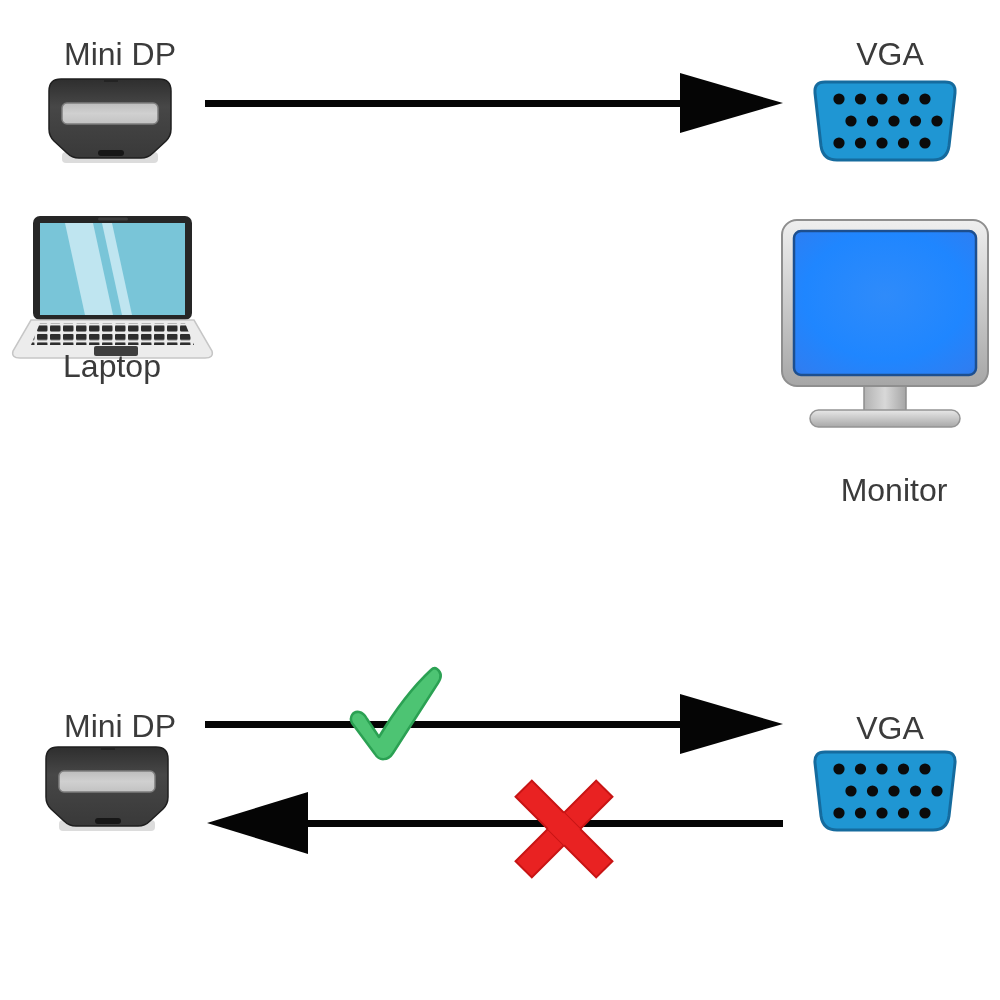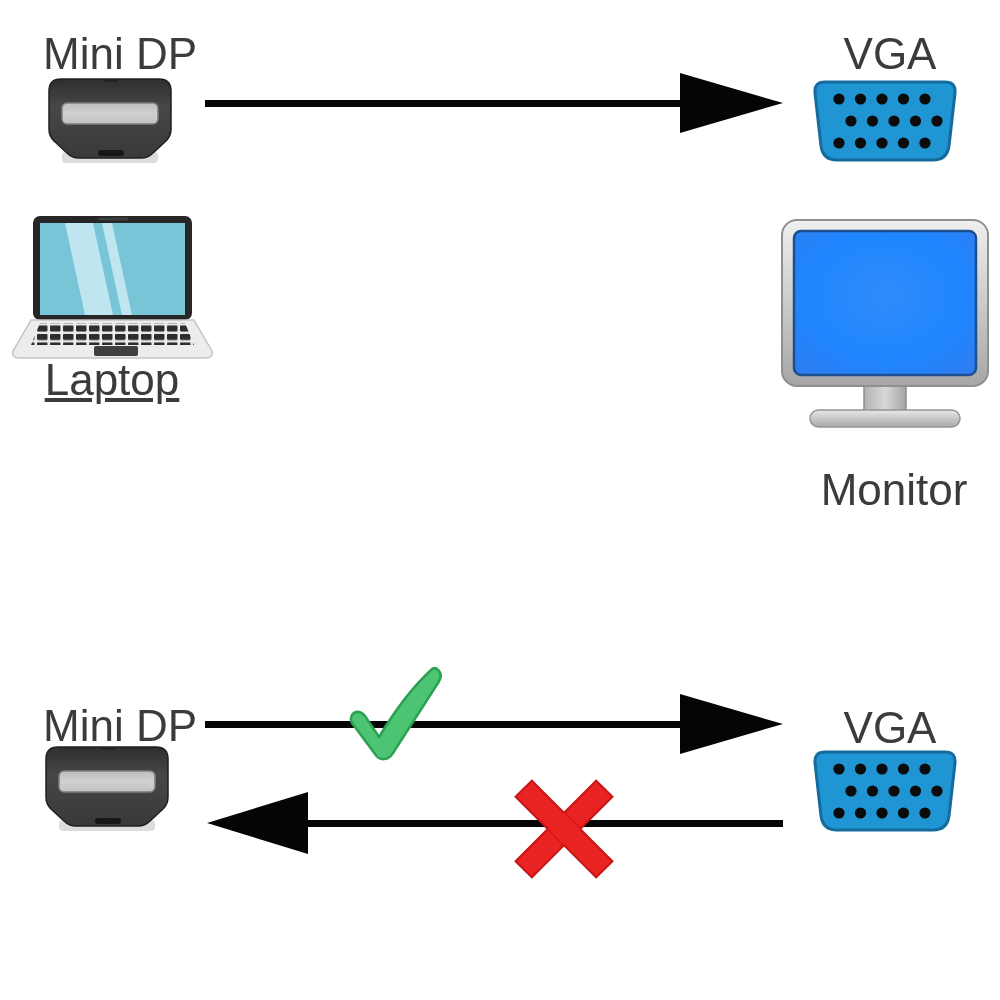--- a/index.html
+++ b/index.html
@@ -2,21 +2,21 @@
 <html><head>
 <meta charset="utf-8">
 <style>
   html,body{margin:0;padding:0;background:#fff;}
   #canvas{
     position:relative;width:1000px;height:1000px;background:#ffffff;
     font-family:"Liberation Sans",sans-serif;overflow:hidden;
   }
   .abs{position:absolute;}
   .label{
-    color:#3b3b3b;font-size:44px;line-height:36px;text-align:center;
+    color:#3b3b3b;font-size:32px;line-height:36px;text-align:center;
     white-space:nowrap;
   }
   .arrow-line{position:absolute;height:7px;background:#050505;}
   .arrowhead-right{
     position:absolute;width:0;height:0;
     border-top:30px solid transparent;border-bottom:30px solid transparent;
     border-left:103px solid #050505;
   }
   .arrowhead-left{
     position:absolute;width:0;height:0;
@@ -101,21 +101,21 @@
         <g clip-path="url(#scrClip1)" fill="#bfe5f0">
           <polygon points="55,9 83,9 103,101 75,101"></polygon>
           <polygon points="92,9 102,9 122,101 112,101"></polygon>
         </g>
         <rect x="88" y="3.5" width="30" height="3" rx="1.5" fill="#3d3d3d"></rect>
         <path d="M21 106 H184 L202 137 Q204 144 195 144 H10 Q1 144 3 137 Z" fill="#ececec" stroke="#c6c6c6" stroke-width="1.5"></path>
         <polygon points="30,109 175,109 184,131 21,131" fill="url(#keys1)"></polygon>
         <rect x="84" y="132" width="44" height="10" rx="2" fill="#3f3f3f"></rect>
       </svg>
     </div>
-    <div class="abs label" style="left:32px;top:362px;width:160px;text-decoration:underline;">Laptop</div>
+    <div class="abs label" style="left:32px;top:348px;width:160px;">Laptop</div>
 
     <div class="abs" style="left:780px;top:218px;">
       <svg width="210" height="212" viewBox="0 0 210 212">
         <defs>
           <linearGradient id="monFrame1" x1="0" y1="0" x2="0" y2="1">
             <stop offset="0" stop-color="#efefef"></stop>
               <stop offset="0.5" stop-color="#cbcbcb"></stop>
             <stop offset="1" stop-color="#a6a6a6"></stop>
           </linearGradient>
           <radialGradient id="monScreen1" cx="0.5" cy="0.45" r="0.8">

